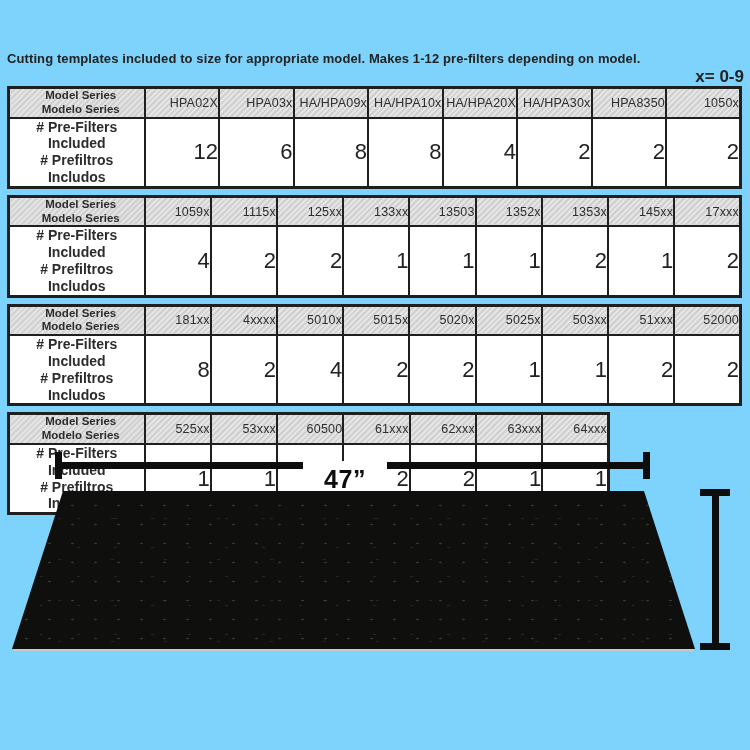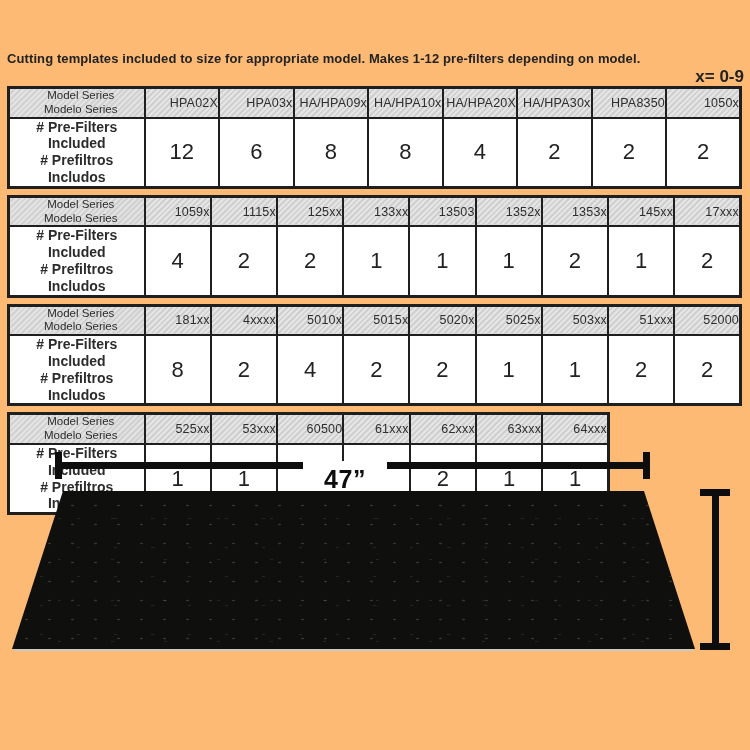--- a/index.html
+++ b/index.html
@@ -6,21 +6,21 @@
     --tbl-border:#1f1f1f;
     --hdr-bg:#d6d6d6;
     --ink:#1c1c1c;
     --filter-black:#0f0f0e;
   }
   *{margin:0;padding:0;box-sizing:border-box;}
   html,body{background:#ffffff;}
   #stage{
     position:relative;
     width:750px;height:750px;
-    background:#fdba74;
+    background:#7dd3fc;
     overflow:hidden;
     font-family:"Liberation Sans", sans-serif;
     color:var(--ink);
   }
   
   .intro{
     position:absolute;left:7px;top:51px;width:690px;
     font-size:13px;line-height:16px;color:#222;
   }
   .intro .en{font-weight:700;letter-spacing:.1px;}
@@ -48,29 +48,29 @@
   }
   .tables col.label-col{width:136px;}
   td.hcell{
     background:
       repeating-linear-gradient(135deg, rgba(255,255,255,.38) 0 2px, rgba(0,0,0,.035) 2px 4px),
       var(--hdr-bg);
     height:28px;
     font-size:12px;color:#2e2e2e;
   }
   td.label-head{
-    font-weight:400;font-size:11.5px;line-height:1.2;color:#2c2c2c;padding-left:8px;
+    font-weight:700;font-size:11.5px;line-height:1.2;color:#2c2c2c;padding-left:8px;
   }
   td.model-cell{font-weight:400;font-size:12.5px;letter-spacing:.2px;text-align:right;}
   td.label-val{
     background:#fff;font-weight:700;font-size:14px;line-height:1.2;
     height:37px;color:#2c2c2c;
   }
   td.count-cell{
-    background:#fff;font-size:22px;font-weight:400;color:#222;height:37px;
+    background:#fff;font-size:22px;font-weight:400;color:#222;height:37px;text-align:right;
   }
   
   .dim{position:absolute;background:#0d0d0d;}
   .dim-label{
     position:absolute;background:#ffffff;
     display:flex;align-items:center;justify-content:center;
     font-weight:700;font-size:25px;color:#0d0d0d;letter-spacing:.5px;
   }
   #filter-sheet{
     position:absolute;left:12px;top:491px;width:683px;height:158px;

